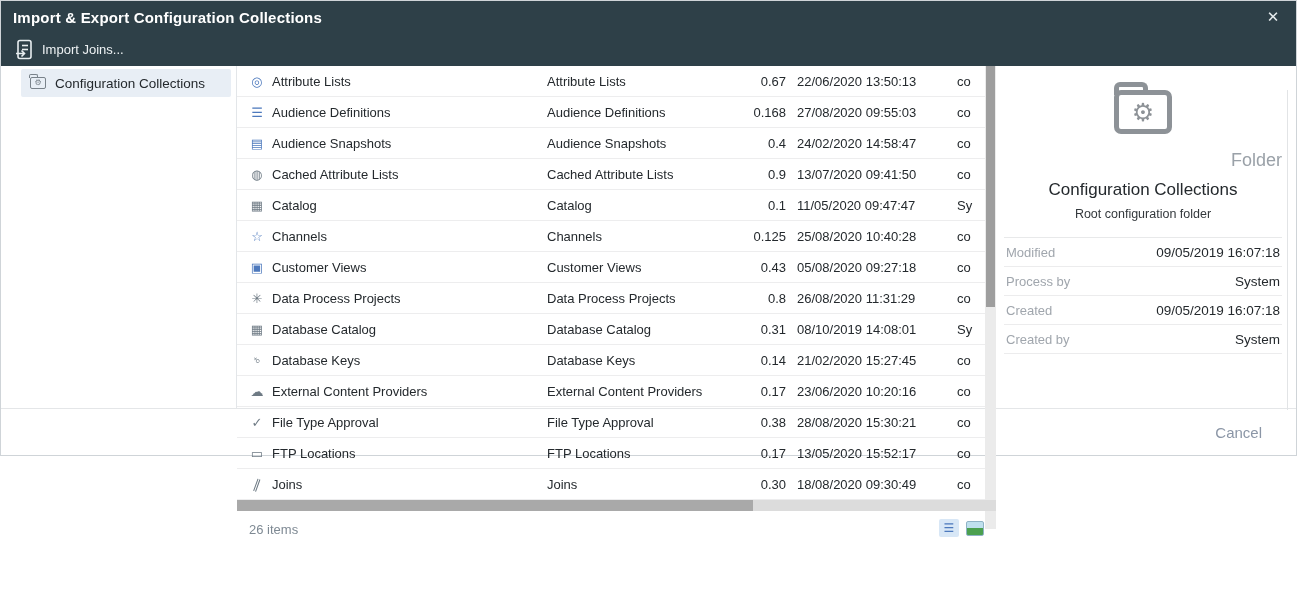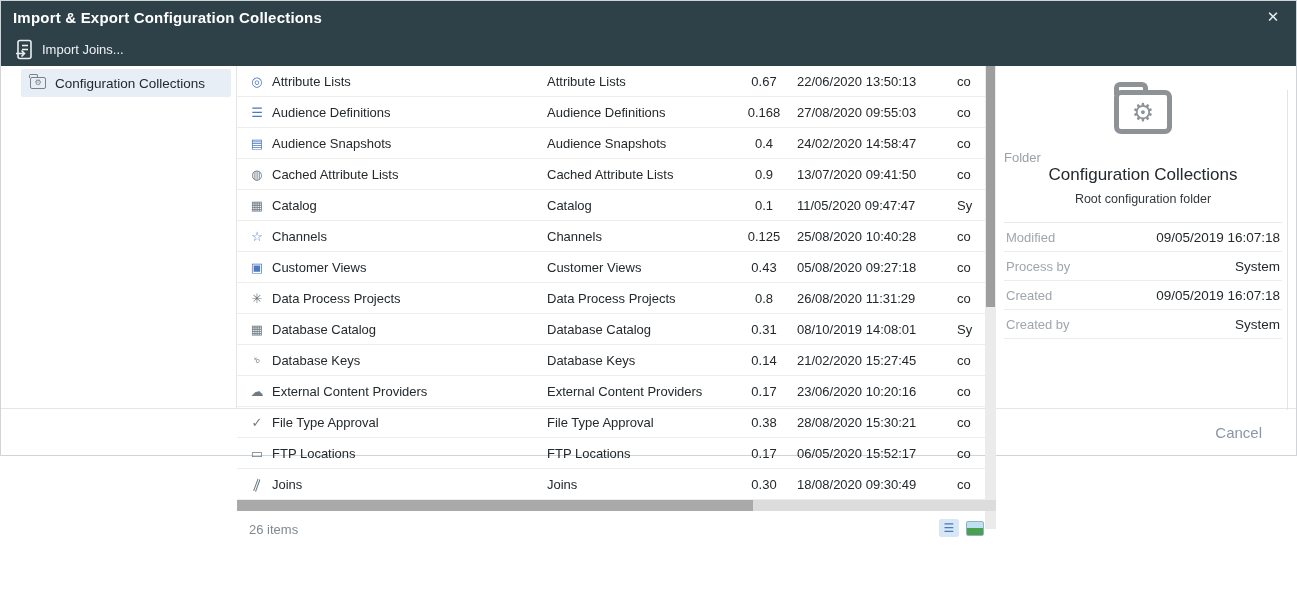--- a/index.html
+++ b/index.html
@@ -28,21 +28,21 @@
   .center { width:759px; flex:0 0 auto; position:relative; display:flex; flex-direction:column; }
   .thead { height:29px; display:grid; grid-template-columns:304px 195px 55px 160px 1fr; align-items:center; border-bottom:1px solid #dcdfe2; margin-right:11px; overflow:hidden; }
   .thead .hc { font-size:13px; font-weight:600; color:#202428; padding:0 6px; height:20px; line-height:20px; border-right:1px solid #e6e8ea; white-space:nowrap; overflow:hidden; }
   .thead .hc.first { padding-left:12px; }
   .thead .hc.num { text-align:right; padding-right:5px; }
   .thead .hc.last { border-right:none; }
   .tbody { margin-right:11px; }
   .trow { height:31px; display:grid; grid-template-columns:304px 195px 55px 160px 1fr; align-items:center; border-bottom:1px solid #ededee; font-size:13px; cursor:pointer; }
   .trow .c { padding:0 6px; white-space:nowrap; overflow:hidden; }
   .trow .c.name { padding-left:12px; display:flex; align-items:center; gap:7px; }
-  .trow .c.ver { text-align:center; padding-right:5px; }
+  .trow .c.ver { text-align:right; padding-right:5px; }
   .ricon { width:16px; flex:0 0 auto; display:inline-block; text-align:center; font-size:13px; line-height:1; }
 
   
   .vscroll { position:absolute; top:0; right:0; width:11px; height:463px; background:#ebebeb; }
   .vscroll .vthumb { margin:0 1px; width:9px; height:241px; background:#9e9e9e; }
 
   
   .hscroll { height:11px; background:#dcdcdc; position:relative; flex:0 0 auto; }
   .hscroll .hthumb { position:absolute; left:0; top:0; height:11px; width:516px; background:#a9a9a9; }
 
@@ -52,21 +52,21 @@
   .view-toggles { margin-left:auto; display:flex; align-items:center; gap:7px; }
   .view-list { width:20px; height:18px; background:#d8e7f6; border-radius:2px; display:flex; align-items:center; justify-content:center; color:#4d79bd; font-size:12px; cursor:pointer; }
   .view-image { width:18px; height:15px; border-radius:2px; border:1px solid #8fb3c6; background:linear-gradient(180deg,#bfe0ee 0 45%,#4ba04f 45% 100%); cursor:pointer; }
 
   
   .details { flex:1 1 auto; position:relative; padding:22px 8px 0 8px; }
   .details .inner { margin:0 0 0 0; border-right:1px solid #e2e4e6; padding:0 5px 0 0; height:100%; }
   .folder-big { width:58px; height:44px; border:5px solid #8d9297; border-radius:7px; position:relative; margin:2px auto 16px auto; display:flex; align-items:center; justify-content:center; }
   .folder-big::before { content:""; position:absolute; top:-13px; left:-5px; width:24px; height:8px; border:5px solid #8d9297; border-bottom:none; border-radius:6px 6px 0 0; }
   .folder-big .gear-lg { font-size:25px; color:#8d9297; line-height:1; }
-  .kind-label { text-align:left; color:#9aa1a8; font-size:13px; }
+  .kind-label { text-align:right; color:#9aa1a8; font-size:18px; margin-bottom:9px; }
   .detail-title { text-align:center; color:#24292d; font-size:17px; margin-bottom:7px; }
   .detail-sub { text-align:center; color:#33383c; font-size:12.5px; margin-bottom:16px; }
   .fields { border-top:1px solid #e8e9ea; }
   .frow { height:29px; display:flex; align-items:center; justify-content:space-between; border-bottom:1px solid #ececed; padding:0 2px; }
   .frow .flabel { color:#a0a6ad; font-size:13px; }
   .frow .fvalue { color:#24292d; font-size:13.5px; }
 
   
   .footer { height:47px; flex:0 0 auto; border-top:1px solid #e4e6e8; display:flex; align-items:center; justify-content:flex-end; padding-right:30px; }
   .cancel-btn { color:#8b96a6; font-size:15px; cursor:pointer; padding:6px 4px; }
@@ -228,21 +228,21 @@
             <div class="c">28/08/2020 15:30:21</div>
             <div class="c">co</div>
           </div>
           <div class="trow">
             <div class="c name">
               <span class="ricon" style="color:#6e7a84;">▭</span>
               <span>FTP Locations</span>
             </div>
             <div class="c">FTP Locations</div>
             <div class="c ver">0.17</div>
-            <div class="c">06/05/2020 15:52:17</div>
+            <div class="c">13/05/2020 15:52:17</div>
             <div class="c">co</div>
           </div>
           <div class="trow">
             <div class="c name">
               <span class="ricon" style="color:#6e7a84;display:inline-block;transform:rotate(20deg);">∥</span>
               <span>Joins</span>
             </div>
             <div class="c">Joins</div>
             <div class="c ver">0.30</div>
             <div class="c">18/08/2020 09:30:49</div>

